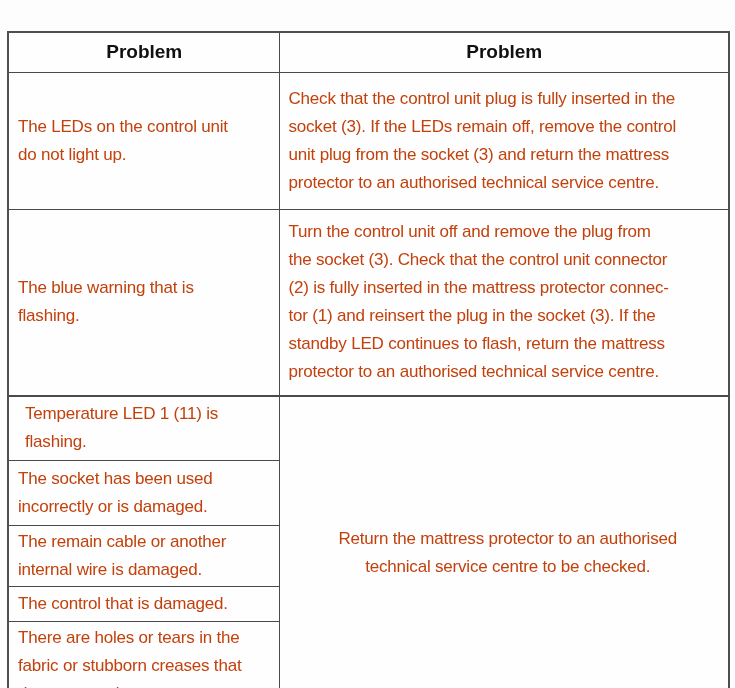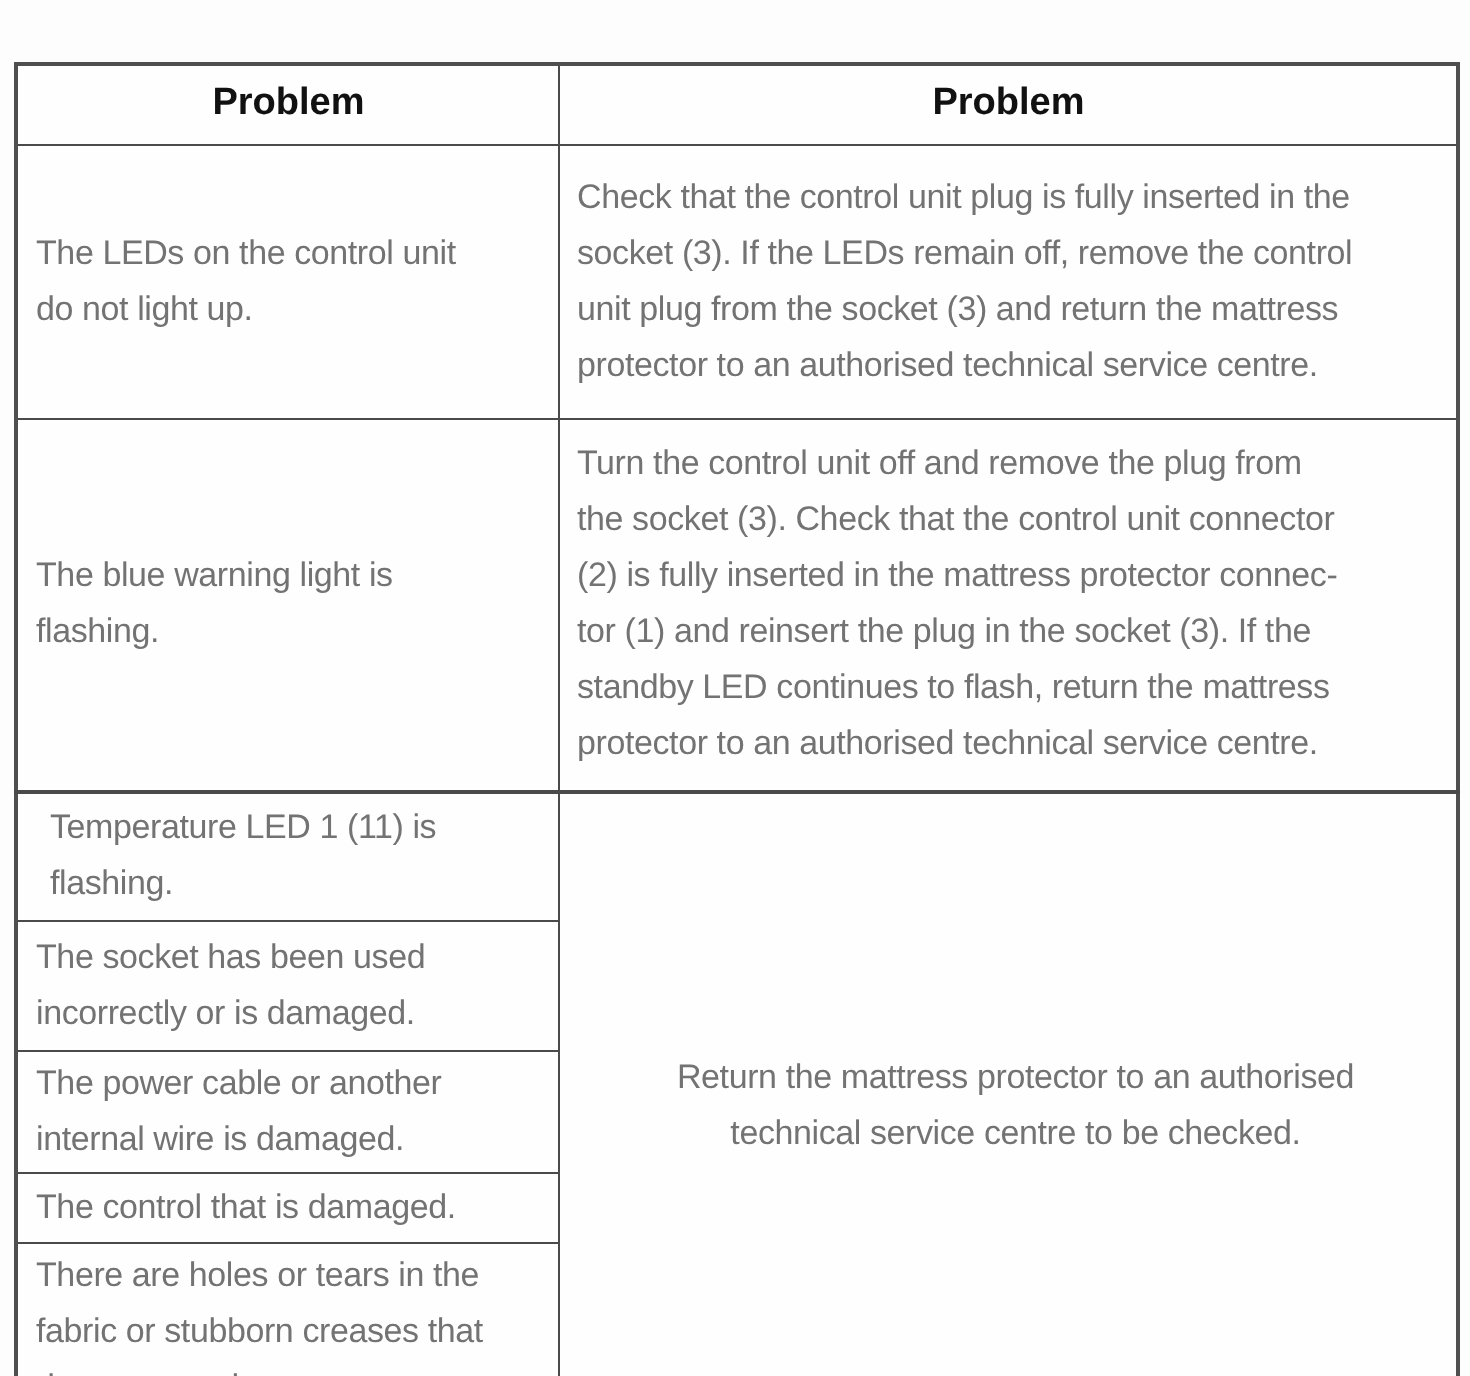--- a/index.html
+++ b/index.html
@@ -25,21 +25,21 @@
     table-layout: fixed;
     background: #fefefe;
     border: 2px solid #4f4f4f;
     margin-top: 24px;
   }
   table.trouble col.c-problem  { width: 271px; }
   table.trouble col.c-solution { width: 450px; }
   table.trouble th, table.trouble td {
     border: 1px solid #4a4a4a;
     vertical-align: middle;
-    color: #737373;
+    color: #c2410c;
     font-size: 17px;
     line-height: 28px;
     letter-spacing: -0.2px;
     padding: 2px 8px 2px 9px;
     white-space: pre-line;
     overflow: hidden;
   }
   table.trouble th {
     font-size: 19px;
     font-weight: bold;
@@ -77,21 +77,21 @@
       <tr class="r-row1">
         <td>The LEDs on the control unit
 do not light up.</td>
         <td>Check that the control unit plug is fully inserted in the
 socket (3). If the LEDs remain off, remove the control
 unit plug from the socket (3) and return the mattress
 protector to an authorised technical service centre.</td>
       </tr>
 
       <tr class="r-row2">
-        <td>The blue warning light is
+        <td>The blue warning that is
 flashing.</td>
         <td>Turn the control unit off and remove the plug from
 the socket (3). Check that the control unit connector
 (2) is fully inserted in the mattress protector connec-
 tor (1) and reinsert the plug in the socket (3). If the
 standby LED continues to flash, return the mattress
 protector to an authorised technical service centre.</td>
       </tr>
 
       <tr class="r-row3">
@@ -100,21 +100,21 @@
         <td class="span-cell" rowspan="5">Return the mattress protector to an authorised
 technical service centre to be checked.</td>
       </tr>
 
       <tr class="r-row4">
         <td>The socket has been used
 incorrectly or is damaged.</td>
       </tr>
 
       <tr class="r-row5">
-        <td>The power cable or another
+        <td>The remain cable or another
 internal wire is damaged.</td>
       </tr>
 
       <tr class="r-row6">
         <td>The control that is damaged.</td>
       </tr>
 
       <tr class="r-row7">
         <td>There are holes or tears in the
 fabric or stubborn creases that

